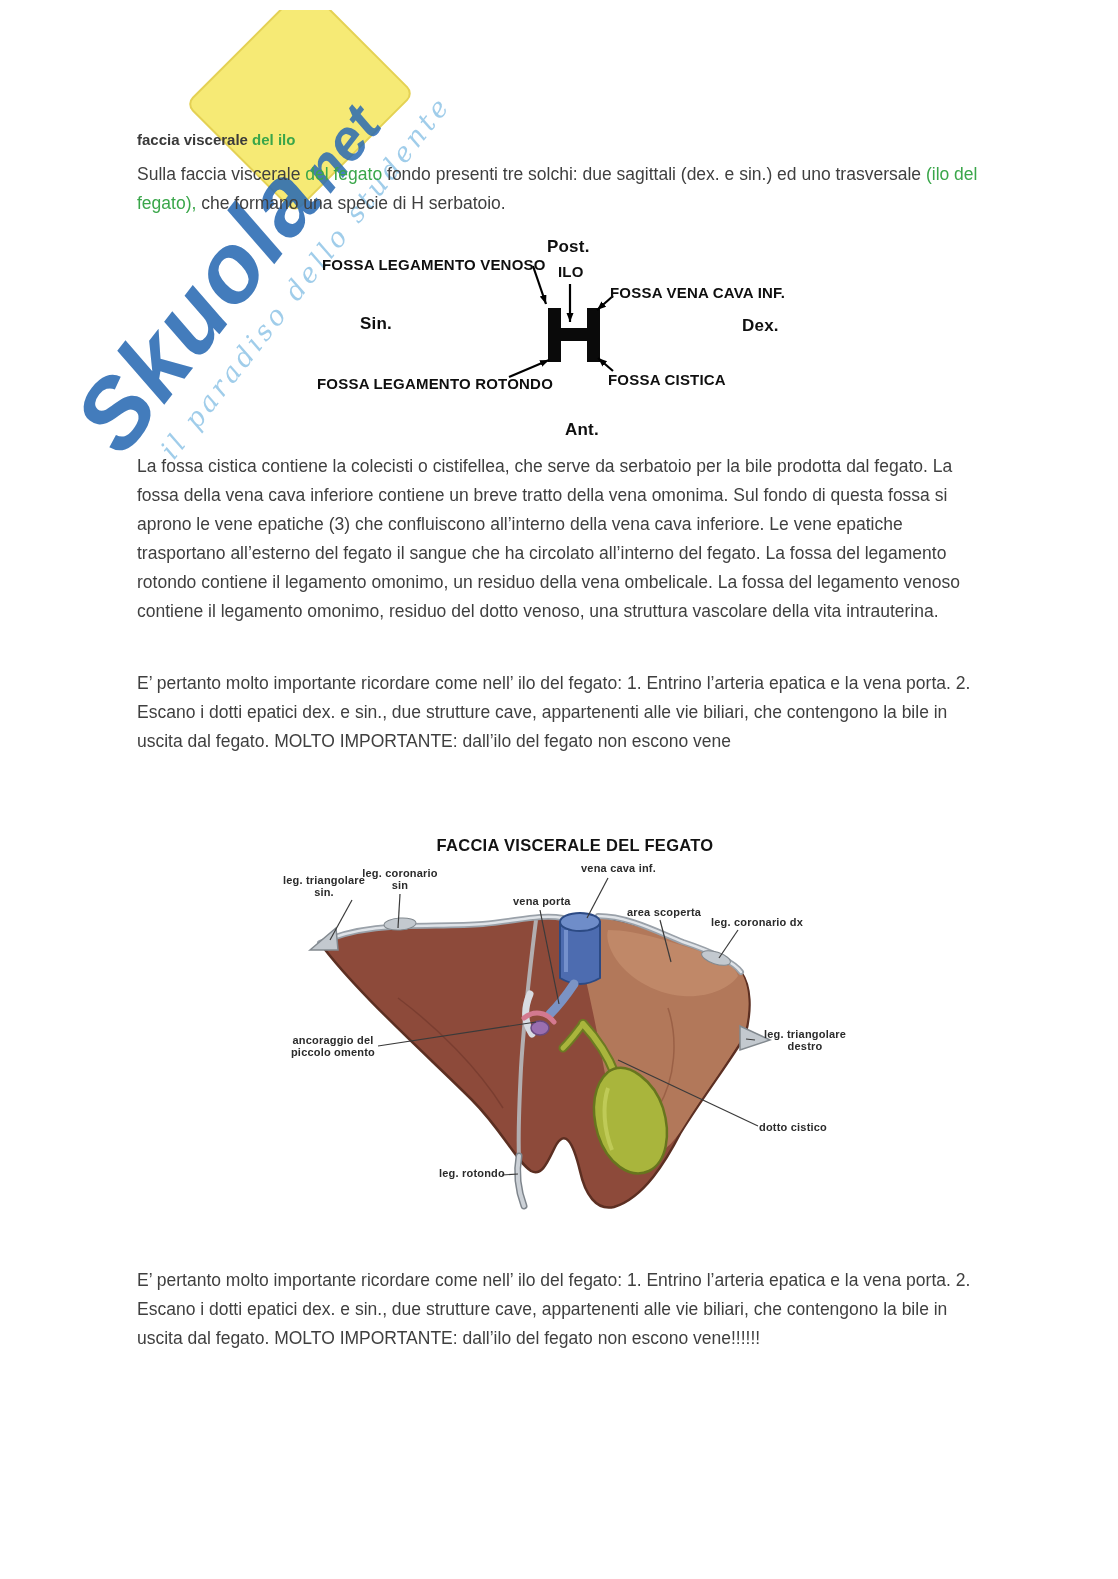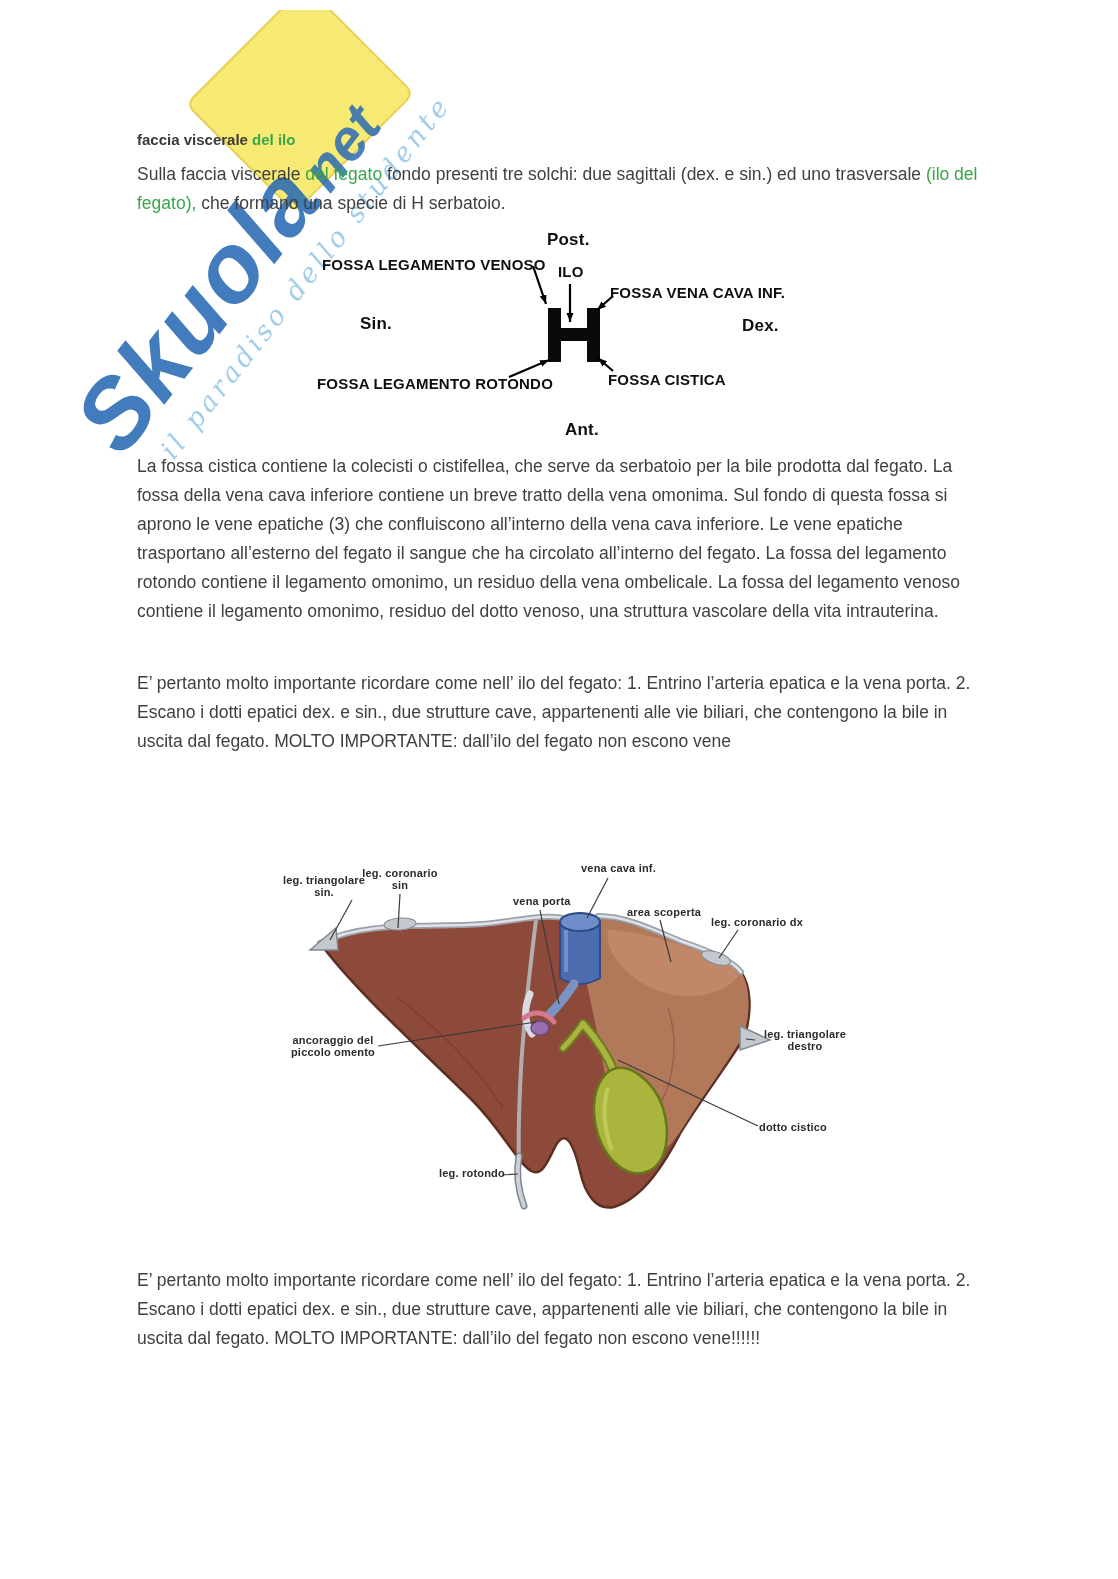--- a/index.html
+++ b/index.html
@@ -80,34 +80,35 @@
           <rect x="422" y="106" width="30" height="13" fill="#0a0a0a"></rect>
         </g>
         <g stroke="#000" stroke-width="2.2" fill="none">
           <line x1="396" y1="44" x2="409" y2="82" marker-end="url(#ah)"></line>
           <line x1="433" y1="62" x2="433" y2="100" marker-end="url(#ah)"></line>
           <line x1="476" y1="74" x2="460" y2="88" marker-end="url(#ah)"></line>
           <line x1="372" y1="155" x2="412" y2="138" marker-end="url(#ah)"></line>
           <line x1="476" y1="149" x2="461" y2="136" marker-end="url(#ah)"></line>
         </g>
       </svg>
-      <div class="dlabel big" style="left:410px;top:8px;">Post.</div>
+      <div class="dlabel big" style="left:410px;top:15px;">Post.</div>
       <div class="dlabel" style="left:185px;top:27px;margin-top:7px;">FOSSA LEGAMENTO VENOSO</div>
       <div class="dlabel" style="left:421px;top:41px;">ILO</div>
       <div class="dlabel" style="left:473px;top:62px;">FOSSA VENA CAVA INF.</div>
       <div class="dlabel big" style="left:223px;top:92px;">Sin.</div>
       <div class="dlabel big" style="left:605px;top:94px;">Dex.</div>
       <div class="dlabel" style="left:180px;top:153px;">FOSSA LEGAMENTO ROTONDO</div>
       <div class="dlabel" style="left:471px;top:149px;">FOSSA CISTICA</div>
       <div class="dlabel big" style="left:428px;top:198px;">Ant.</div>
     </div>
 
     <p class="para p2">La fossa cistica contiene la colecisti o cistifellea, che serve da serbatoio per la bile prodotta dal fegato. La fossa della vena cava inferiore contiene un breve tratto della vena omonima. Sul fondo di questa fossa si aprono le vene epatiche (3) che confluiscono all’interno della vena cava inferiore. Le vene epatiche trasportano all’esterno del fegato il sangue che ha circolato all’interno del fegato. La fossa del legamento rotondo contiene il legamento omonimo, un residuo della vena ombelicale. La fossa del legamento venoso contiene il legamento omonimo, residuo del dotto venoso, una struttura vascolare della vita intrauterina.</p>
     <p class="para p3">E’ pertanto molto importante ricordare come nell’ ilo del fegato: 1. Entrino l’arteria epatica e la vena porta. 2. Escano i dotti epatici dex. e sin., due strutture cave, appartenenti alle vie biliari, che contengono la bile in uscita dal fegato. MOLTO IMPORTANTE: dall’ilo del fegato non escono vene</p>
 
+    <div class="figtitle">FACCIA VISCERALE DEL FEGATO</div>
 
     <div class="figure">
       <svg width="580" height="372" viewBox="0 0 580 372">
 
         <path d="M42,85 C90,62 150,70 205,66 C240,63 262,56 285,60 C325,52 365,70 405,84 C438,95 456,104 463,114 C473,128 474,152 467,178 C450,206 424,240 403,274 C388,303 366,340 336,349 C318,353 307,336 302,313 C295,284 287,270 277,289 C270,303 264,319 253,313 C238,303 224,272 194,242 C150,198 78,134 42,85 Z" fill="#8d4a3a" stroke="#5c2f22" stroke-width="2.5"></path>
 
         <path d="M292,61 C325,54 365,70 405,84 C438,95 456,104 463,114 C472,128 473,152 466,177 C450,204 426,236 406,268 C392,291 377,302 361,296 C344,289 336,262 330,230 C322,192 310,120 292,61 Z" fill="#b2785a"></path>
 
         <path d="M330,72 C360,72 400,86 430,96 C448,102 458,110 460,118 C452,130 430,140 405,138 C375,136 348,118 336,98 C330,88 328,78 330,72 Z" fill="#c18a69" opacity="0.9"></path>
 

